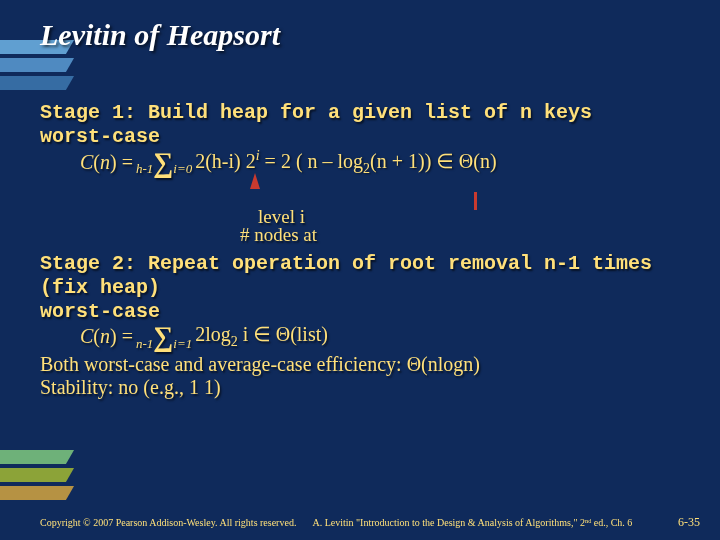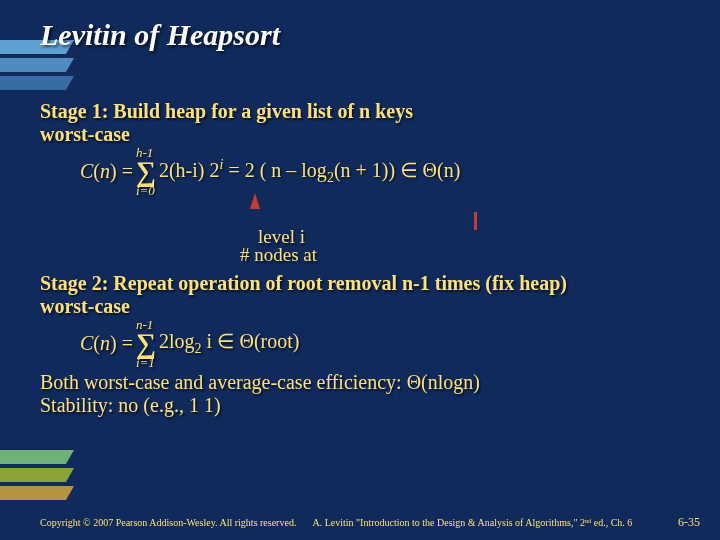--- a/index.html
+++ b/index.html
@@ -38,33 +38,32 @@
   .content {
     position: absolute;
     left: 40px;
     top: 100px;
     width: 660px;
     color: #ffe07a;
     font-size: 20px;
     line-height: 1.15;
     text-shadow: 1.5px 1.5px 2px rgba(0,0,0,0.6);
   }
-  .content b { font-weight: bold; }
+  .content b { font-weight: bold; font-family: Liberation Mono, monospace; }
   .content i { font-style: italic; }
   .content .sub { font-size: 0.7em; vertical-align: sub; }
   .content .sup { font-size: 0.7em; vertical-align: super; }
   .formula-row {
     display: flex;
     align-items: center;
     flex-wrap: nowrap;
   }
   .sigma-block {
     display: inline-flex;
-    flex-direction: column;
-    align-items: flex-start;
+    align-items: flex-end;
     line-height: 1;
     margin: 0 3px;
   }
   .sigma-block .lim { font-size: 13px; font-style: italic; }
   .sigma-block .sig { font-size: 28px; font-weight: bold; line-height: 0.9; }
   .arrow {
     display: inline-block;
     width: 0; height: 0;
     border-left: 5px solid transparent;
     border-right: 5px solid transparent;
@@ -139,21 +138,21 @@
   </div>
   <div><b>worst-case</b></div>
 
   <div class="formula-row indent">
     <span><i>C</i>(<i>n</i>) = </span>
     <span class="sigma-block">
       <span class="lim">n-1</span>
       <span class="sig">∑</span>
       <span class="lim">i=1</span>
     </span>
-    <span><span> 2log</span><span class="sub">2</span><span> i ∈ Θ(root)</span></span>
+    <span><span> 2log</span><span class="sub">2</span><span> i ∈ Θ(list)</span></span>
   </div>
 
   <div style="margin-top:2px">Both worst-case and average-case efficiency: Θ(nlogn)</div>
   <div>Stability: no (e.g., 1  1)</div>
 </div>
 
 <div class="footer">
   <span>Copyright © 2007 Pearson Addison-Wesley. All rights reserved.</span>
   <span>A. Levitin "Introduction to the Design &amp; Analysis of Algorithms," 2ⁿᵈ ed., Ch. 6</span>
   <span class="pg">6-35</span>

